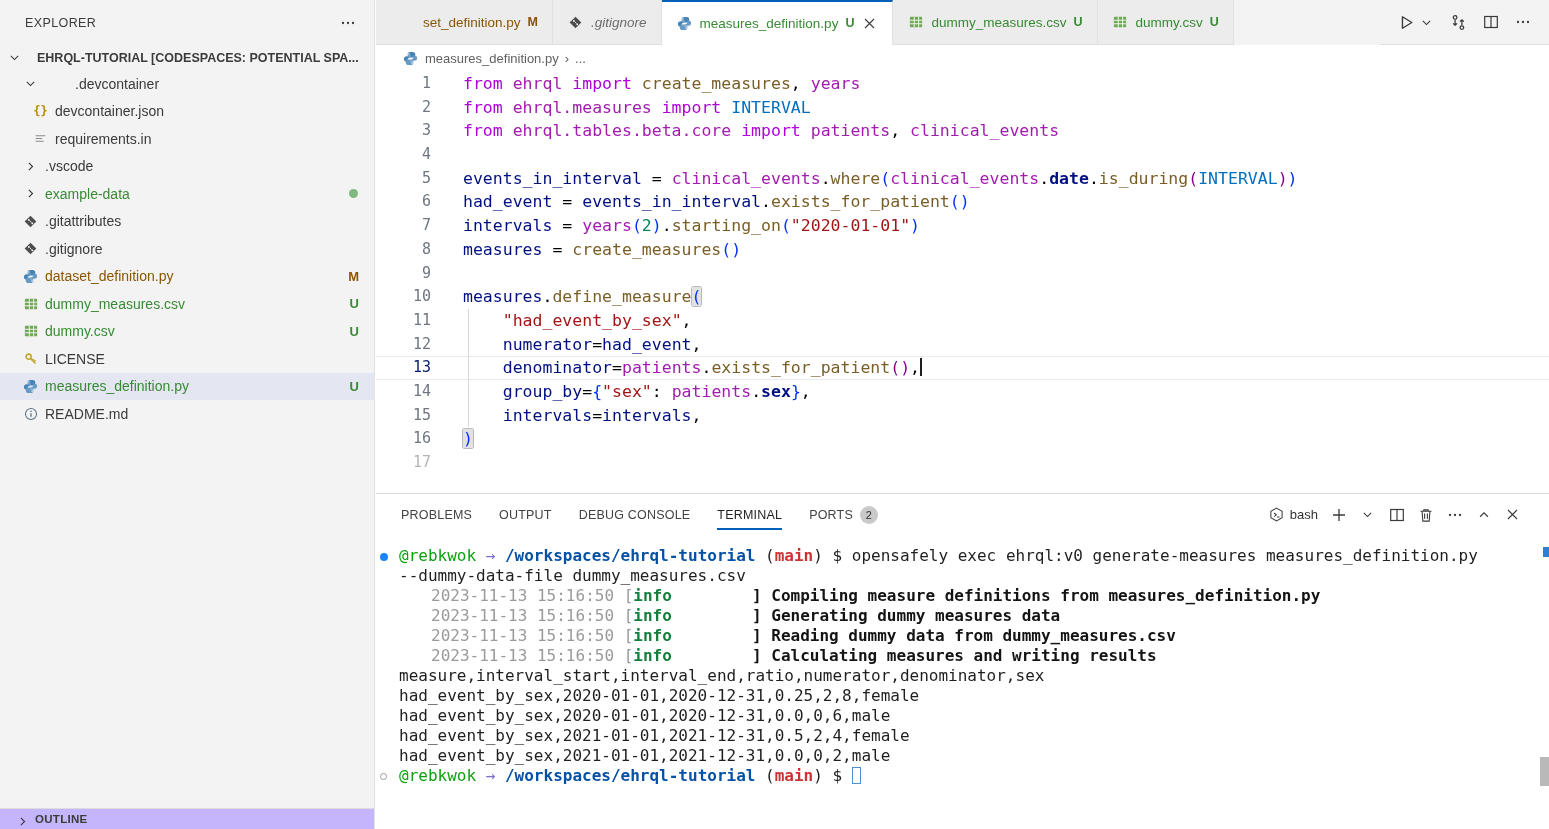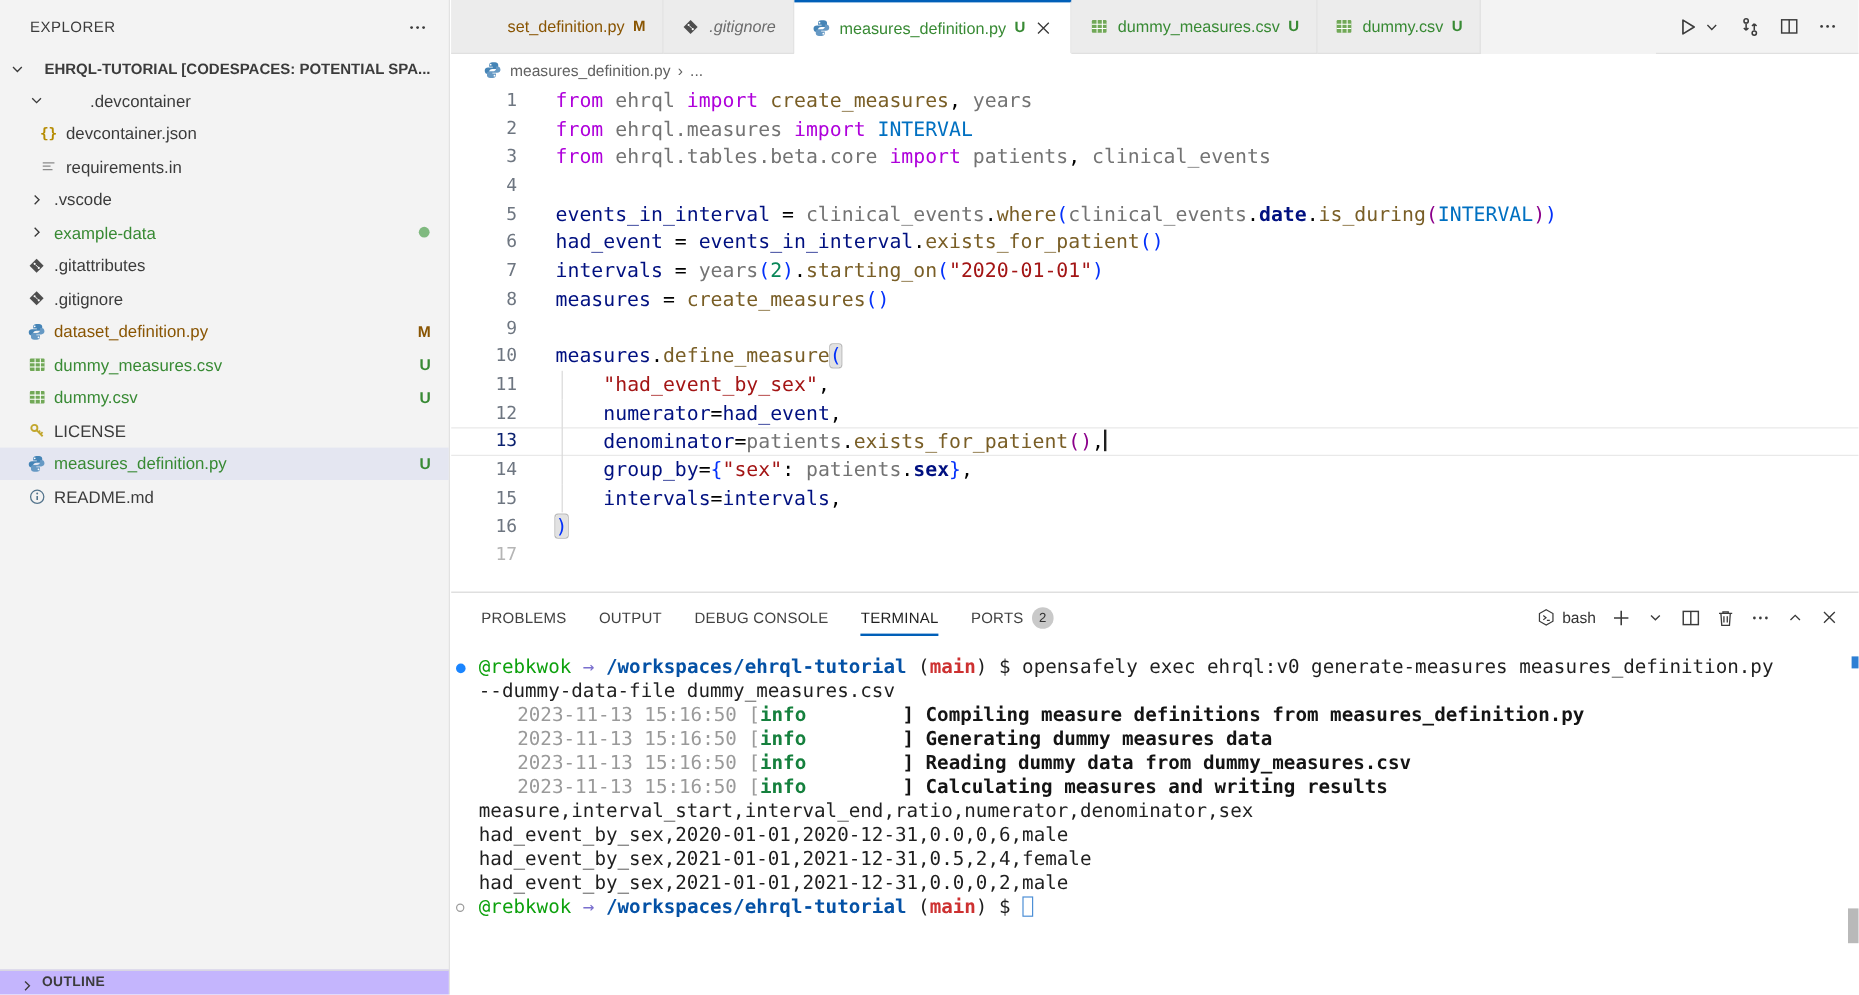--- a/index.html
+++ b/index.html
@@ -50,35 +50,35 @@
 
   
   .editor { position:absolute; left:0; top:72px; right:0; height:421px; background:#fff; font-family:"DejaVu Sans Mono", monospace; font-size:16.5px; cursor:text; }
   .code-line { display:flex; height:23.7px; line-height:23.7px; position:relative; }
   .code-line .ln { width:55px; flex:none; text-align:right; color:#6e7681; font-size:15px; }
   .code-line .lc { padding-left:32px; white-space:pre; }
   .code-line.current { box-shadow: inset 0 1px 0 #e9e9e9, inset 0 -1px 0 #e9e9e9; }
   .code-line.current .ln { color:#0b216f; }
   .code-line.dim .ln { color:#b5b5b5; }
   .code-line.g::after { content:""; position:absolute; left:92px; top:0; bottom:0; border-left:1px solid #d9d9d9; }
-  .tk-k { color:#af00db; } .tk-m { color:#737373;margin-top:36px; } .tk-f { color:#795e26; }
+  .tk-k { color:#af00db; } .tk-m { color:#a21caf;margin-top:36px; } .tk-f { color:#795e26; }
   .tk-v { color:#001080; } .tk-vb { color:#001080; font-weight:bold; }
   .tk-c { color:#0070c1; } .tk-s { color:#a31515; } .tk-n { color:#098658; }
   .tk-d { color:#000; } .tk-b1 { color:#0431fa; } .tk-b2 { color:#8b008b; }
   .tk-bx { color:#0431fa; background:#e2e2e2; box-shadow:0 0 0 1px #b9b9b9; border-radius:2px; }
   .ed-cursor { display:inline-block; width:2px; height:18px; background:#1f1f1f; vertical-align:-3px; }
 
   
   .panel { position:absolute; left:0; top:493px; right:0; bottom:0; background:#fff; border-top:1px solid #d7d7d7; }
   .panel-header { display:flex; align-items:center; height:41px; padding-left:25px; }
   .p-tab { position:relative; height:100%; display:flex; align-items:center; margin-right:27px; font-size:12.5px; color:#424242; letter-spacing:.2px; cursor:pointer; gap:7px; }
   .p-tab.active { color:#1f1f1f; }
   .p-tab.active::after { content:""; position:absolute; left:0; right:0; bottom:5px; border-bottom:2px solid #005fb8; }
   .p-badge { width:18px; height:18px; border-radius:50%; background:#c9c9c9; color:#333; font-size:11px; display:flex; align-items:center; justify-content:center; }
-  .panel-toolbar { margin-left:auto; display:flex; align-items:center; gap:12px; padding-right:16px; }
+  .panel-toolbar { margin-left:auto; display:flex; align-items:center; gap:12px; padding-right:28px; }
   .shell-label { display:flex; align-items:center; gap:5px; font-size:13px; color:#333; cursor:pointer; }
   .panel-toolbar .icn { cursor:pointer; }
 
   
   .terminal { position:absolute; left:0; top:41px; right:0; bottom:0; padding-top:11px; font-family:"DejaVu Sans Mono", monospace; font-size:16px; cursor:text; }
   .t-row { position:relative; height:20px; line-height:20px; padding-left:23px; white-space:pre; }
   .t-dotf { position:absolute; left:4px; top:7px; width:8px; height:8px; border-radius:50%; background:#1a85ff; }
   .t-doth { position:absolute; left:4px; top:7px; width:7px; height:7px; border-radius:50%; border:1.5px solid #9c9c9c; background:transparent; }
   .tm-user { color:#0da10d; } .tm-arrow { color:#7a6fce; }
   .tm-path { color:#0451a5; font-weight:bold; }
@@ -504,20 +504,21 @@
         </span>
       </div>
       <div class="terminal" id="terminal">
           <div class="t-row"><span class="t-dotf"></span><span class="tm-user">@rebkwok</span><span class="tm-arrow"> → </span><span class="tm-path">/workspaces/ehrql-tutorial</span><span class="tm-plain"> (</span><span class="tm-branch">main</span><span class="tm-plain">) $ </span><span class="tm-plain">opensafely exec ehrql:v0 generate-measures measures_definition.py</span></div>
           <div class="t-row"><span class="tm-plain">--dummy-data-file dummy_measures.csv</span></div>
           <div class="t-row"><span class="tm-time">2023-11-13 15:16:50 [</span><span class="tm-info">info</span><span class="tm-time">     </span><span class="tm-msg">] Compiling measure definitions from measures_definition.py</span></div>
           <div class="t-row"><span class="tm-time">2023-11-13 15:16:50 [</span><span class="tm-info">info</span><span class="tm-time">     </span><span class="tm-msg">] Generating dummy measures data</span></div>
           <div class="t-row"><span class="tm-time">2023-11-13 15:16:50 [</span><span class="tm-info">info</span><span class="tm-time">     </span><span class="tm-msg">] Reading dummy data from dummy_measures.csv</span></div>
           <div class="t-row"><span class="tm-time">2023-11-13 15:16:50 [</span><span class="tm-info">info</span><span class="tm-time">     </span><span class="tm-msg">] Calculating measures and writing results</span></div>
           <div class="t-row"><span class="tm-csv">measure,interval_start,interval_end,ratio,numerator,denominator,sex</span></div>
+          <div class="t-row"><span class="tm-csv">had_event_by_sex,2020-01-01,2020-12-31,0.25,2,8,female</span></div>
           <div class="t-row"><span class="tm-csv">had_event_by_sex,2020-01-01,2020-12-31,0.0,0,6,male</span></div>
           <div class="t-row"><span class="tm-csv">had_event_by_sex,2021-01-01,2021-12-31,0.5,2,4,female</span></div>
           <div class="t-row"><span class="tm-csv">had_event_by_sex,2021-01-01,2021-12-31,0.0,0,2,male</span></div>
           <div class="t-row"><span class="t-doth"></span><span class="tm-user">@rebkwok</span><span class="tm-arrow"> → </span><span class="tm-path">/workspaces/ehrql-tutorial</span><span class="tm-plain"> (</span><span class="tm-branch">main</span><span class="tm-plain">) $ </span><span class="tm-cursor"></span></div>
         </div>
     </div>
   </div>
 
   <div class="ov-blue"></div>
   <div class="ov-gray"></div>

